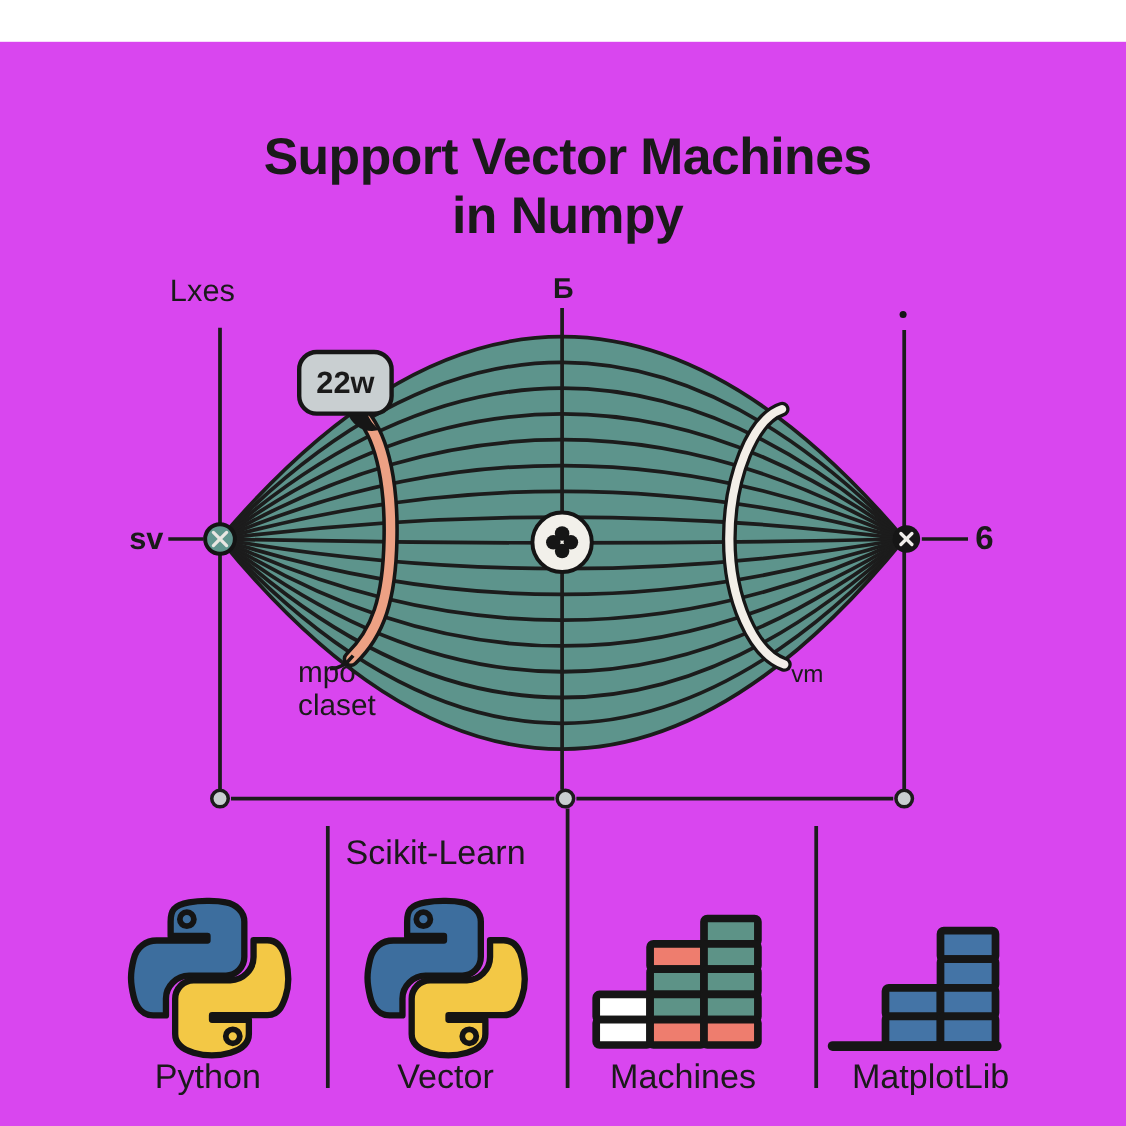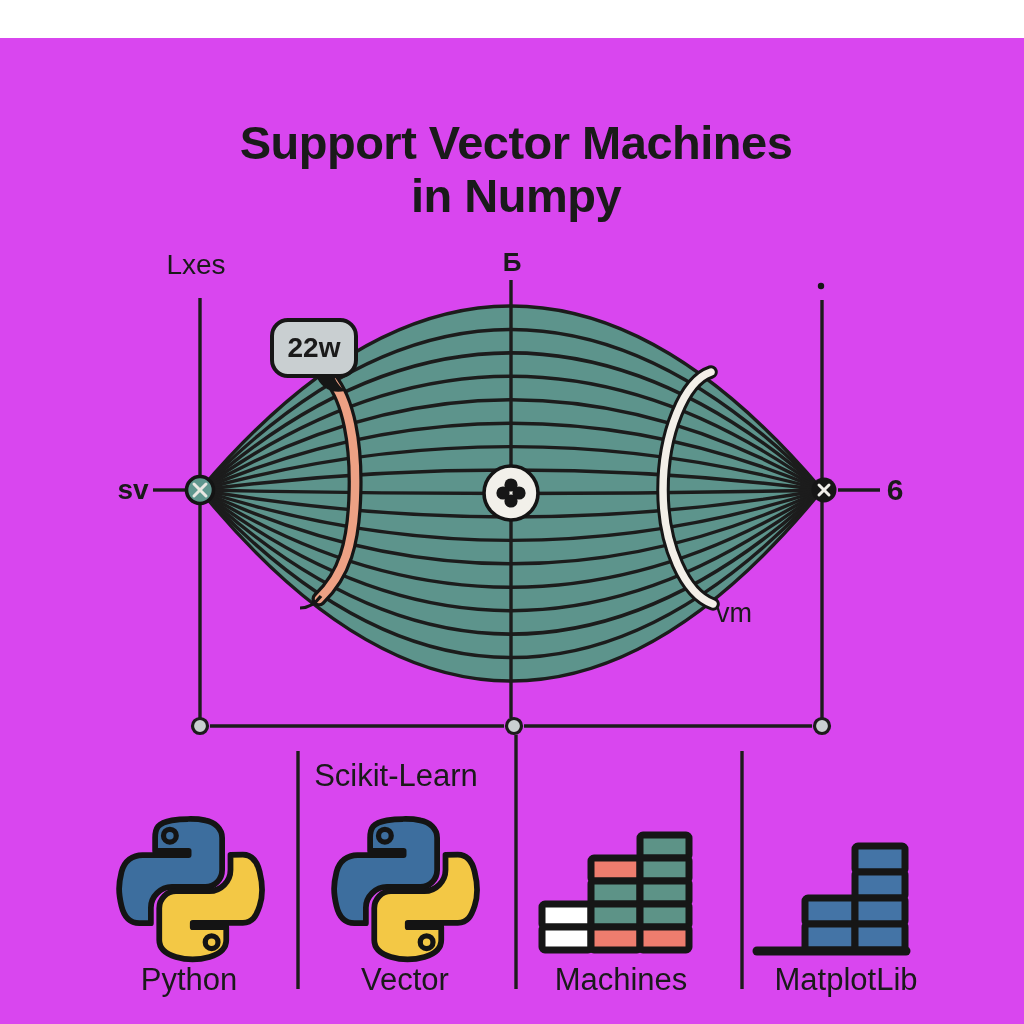--- a/index.html
+++ b/index.html
@@ -152,30 +152,34 @@
         <rect x="855" y="834" width="50" height="26" rx="3" fill="#4474a6" stroke="#161616" stroke-width="7"></rect>
         <rect x="855" y="860" width="50" height="26" rx="3" fill="#4474a6" stroke="#161616" stroke-width="7"></rect>
         <rect x="855" y="886" width="50" height="26" rx="3" fill="#4474a6" stroke="#161616" stroke-width="7"></rect>
         <line x1="757" y1="913" x2="906" y2="913" stroke="#161616" stroke-width="9" stroke-linecap="round"></line>
       </g>
   </svg>
 
   <div class="lbl title-line" style="left:516px;top:104px;">Support Vector Machines</div>
   <div class="lbl title-line" style="left:516px;top:157px;">in Numpy</div>
 
-  <div class="lbl axis-lbl" style="left:196px;top:227px;">Lxes</div>
+  <div class="lbl axis-lbl" style="left:184px;top:227px;">Lxes</div>
   <div class="lbl axis-lbl bold-lbl" style="left:512px;top:224px;font-size:26px;">Б</div>
 
   <div class="lbl axis-lbl bold-lbl" style="left:133px;top:452px;">sv</div>
   <div class="lbl axis-lbl bold-lbl" style="left:895px;top:452px;font-size:30px;">6</div>
 
   <div class="lbl axis-lbl bold-lbl" style="left:314px;top:310px;">22w</div>
 
+  <div class="margin-lbl" style="left:271px;top:558px;">
+    <div>mpo</div>
+    <div>claset</div>
+  </div>
 
-  <div class="lbl axis-lbl" style="left:734px;top:575px;font-size:27px;">vm</div>
+  <div class="lbl axis-lbl" style="left:734px;top:575px;font-size:22px;">vm</div>
 
   <div class="lbl footer-lbl" style="left:396px;top:737px;">Scikit-Learn</div>
 
   <div class="lbl footer-lbl" style="left:189px;top:941px;">Python</div>
   <div class="lbl footer-lbl" style="left:405px;top:941px;">Vector</div>
   <div class="lbl footer-lbl" style="left:621px;top:941px;">Machines</div>
   <div class="lbl footer-lbl" style="left:846px;top:941px;">MatplotLib</div>
 </div>
 
 </body></html>

